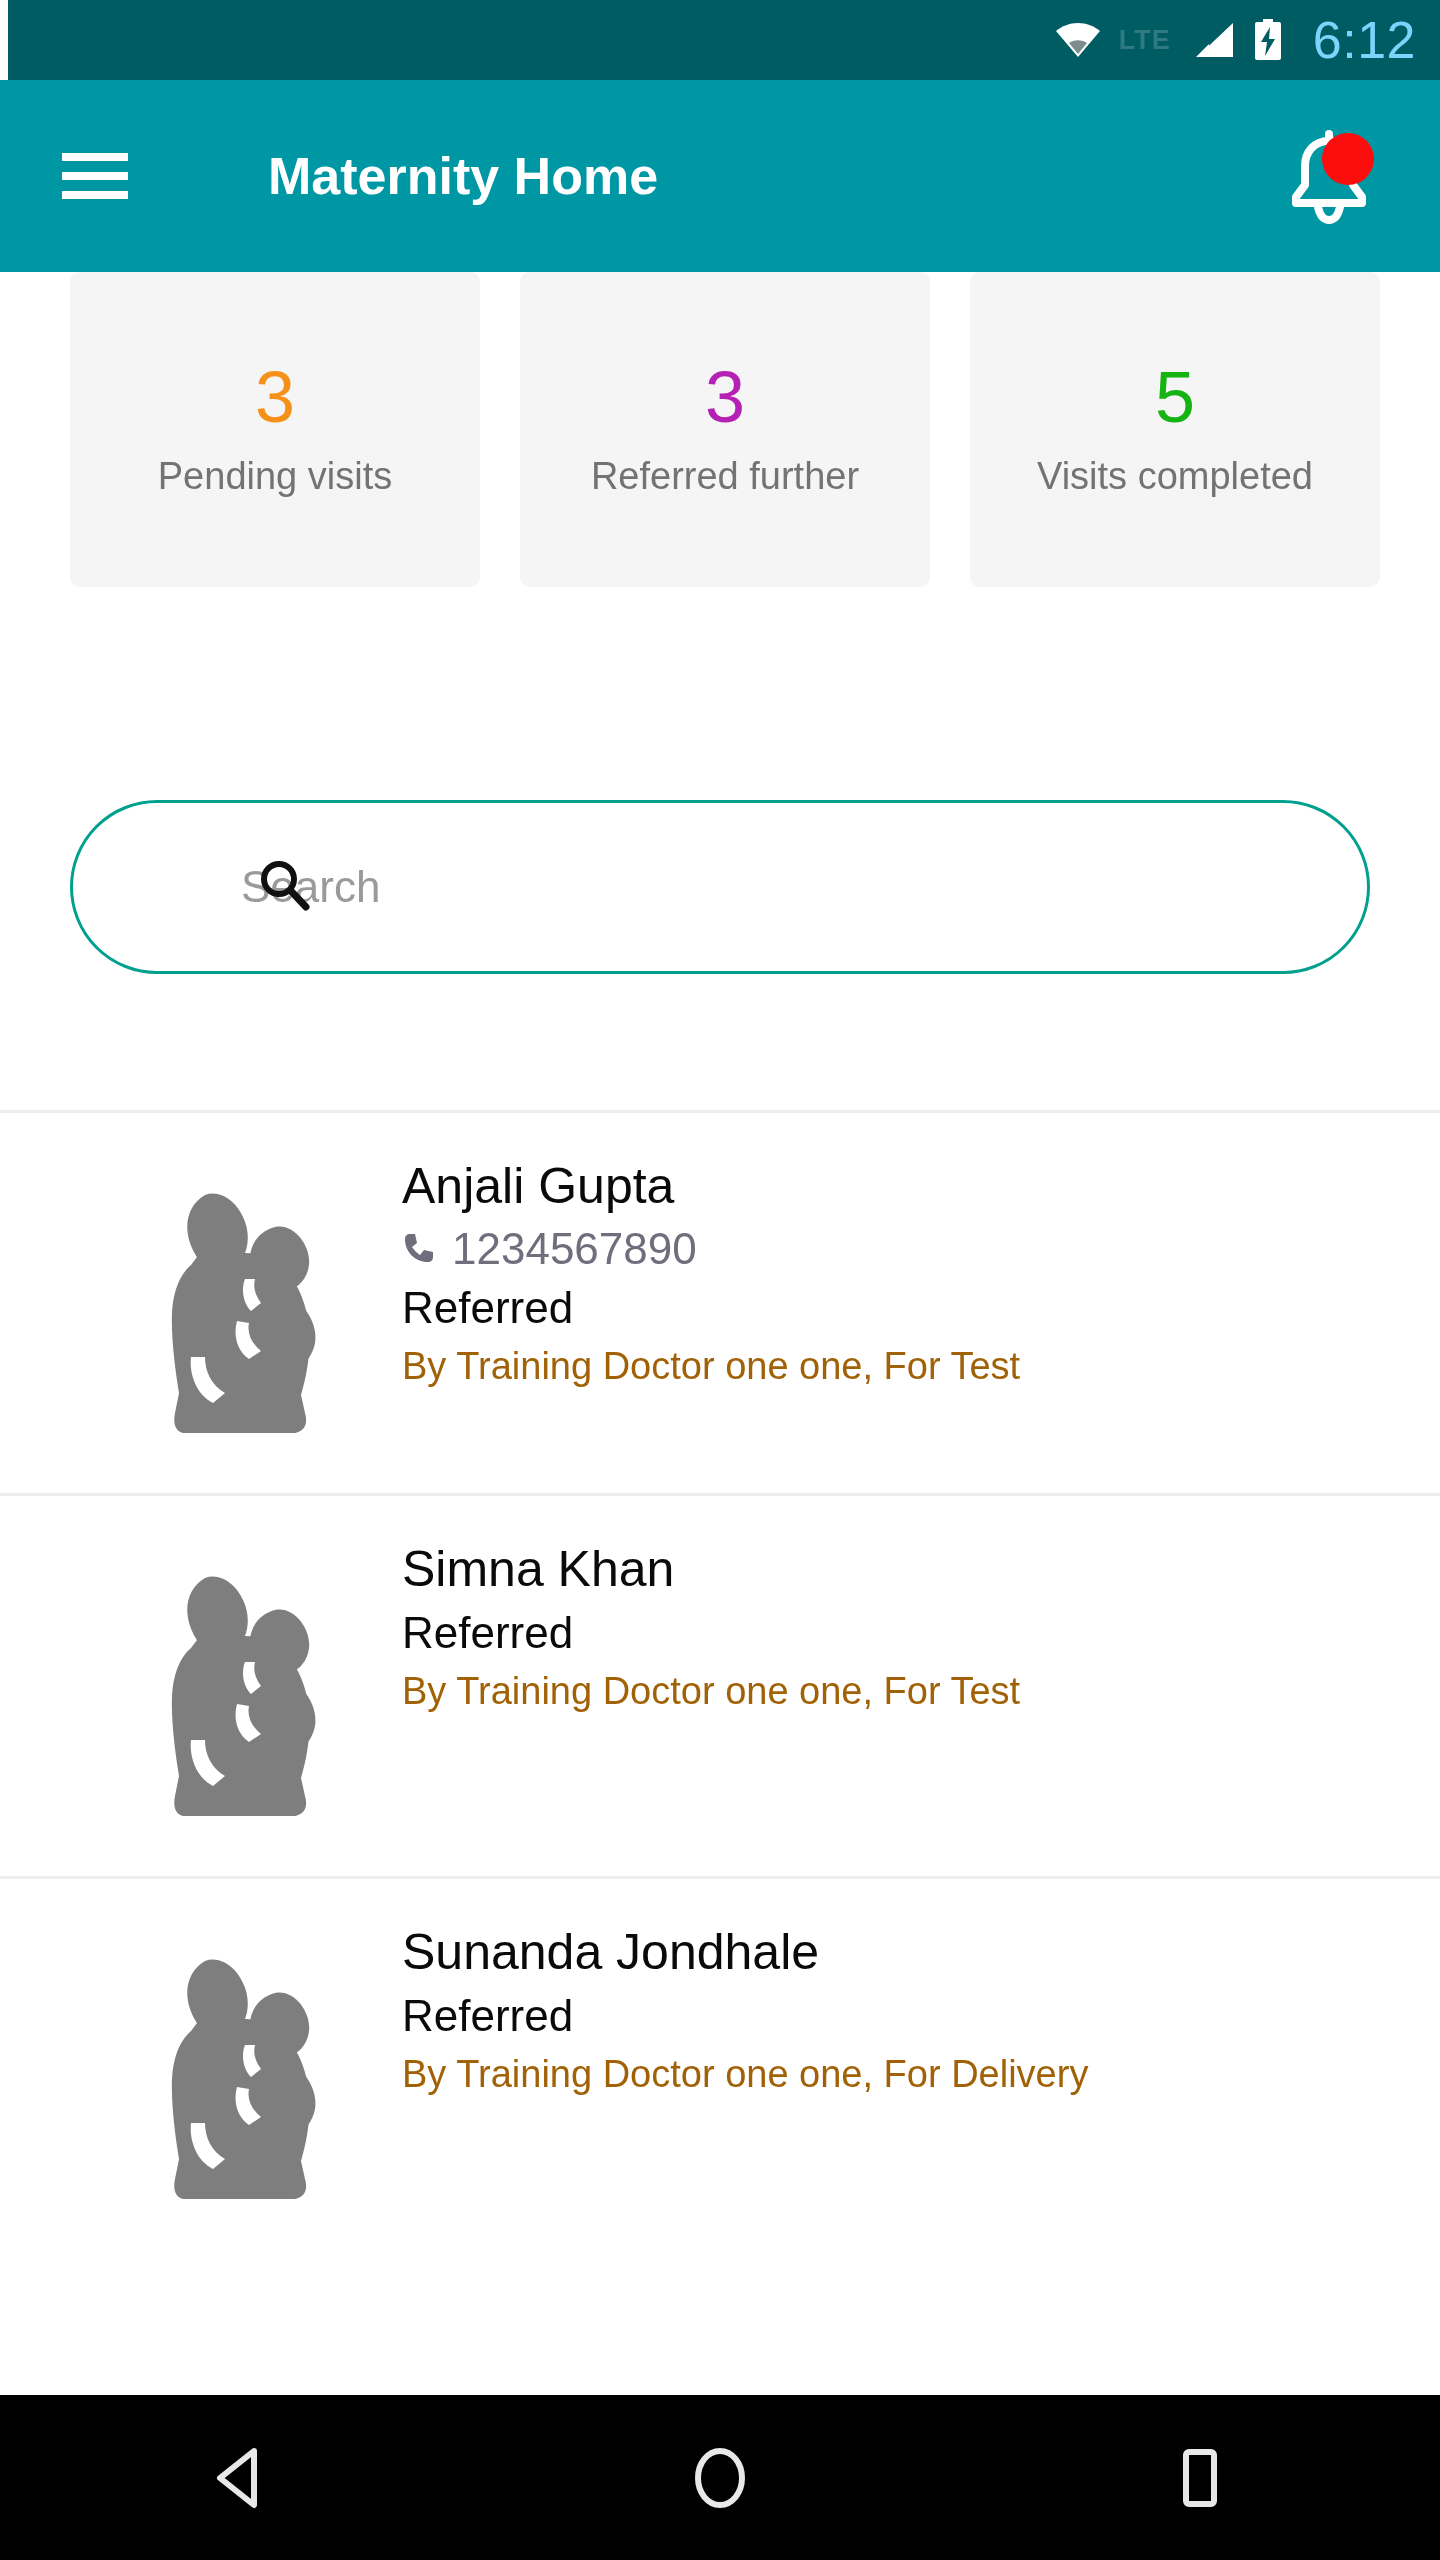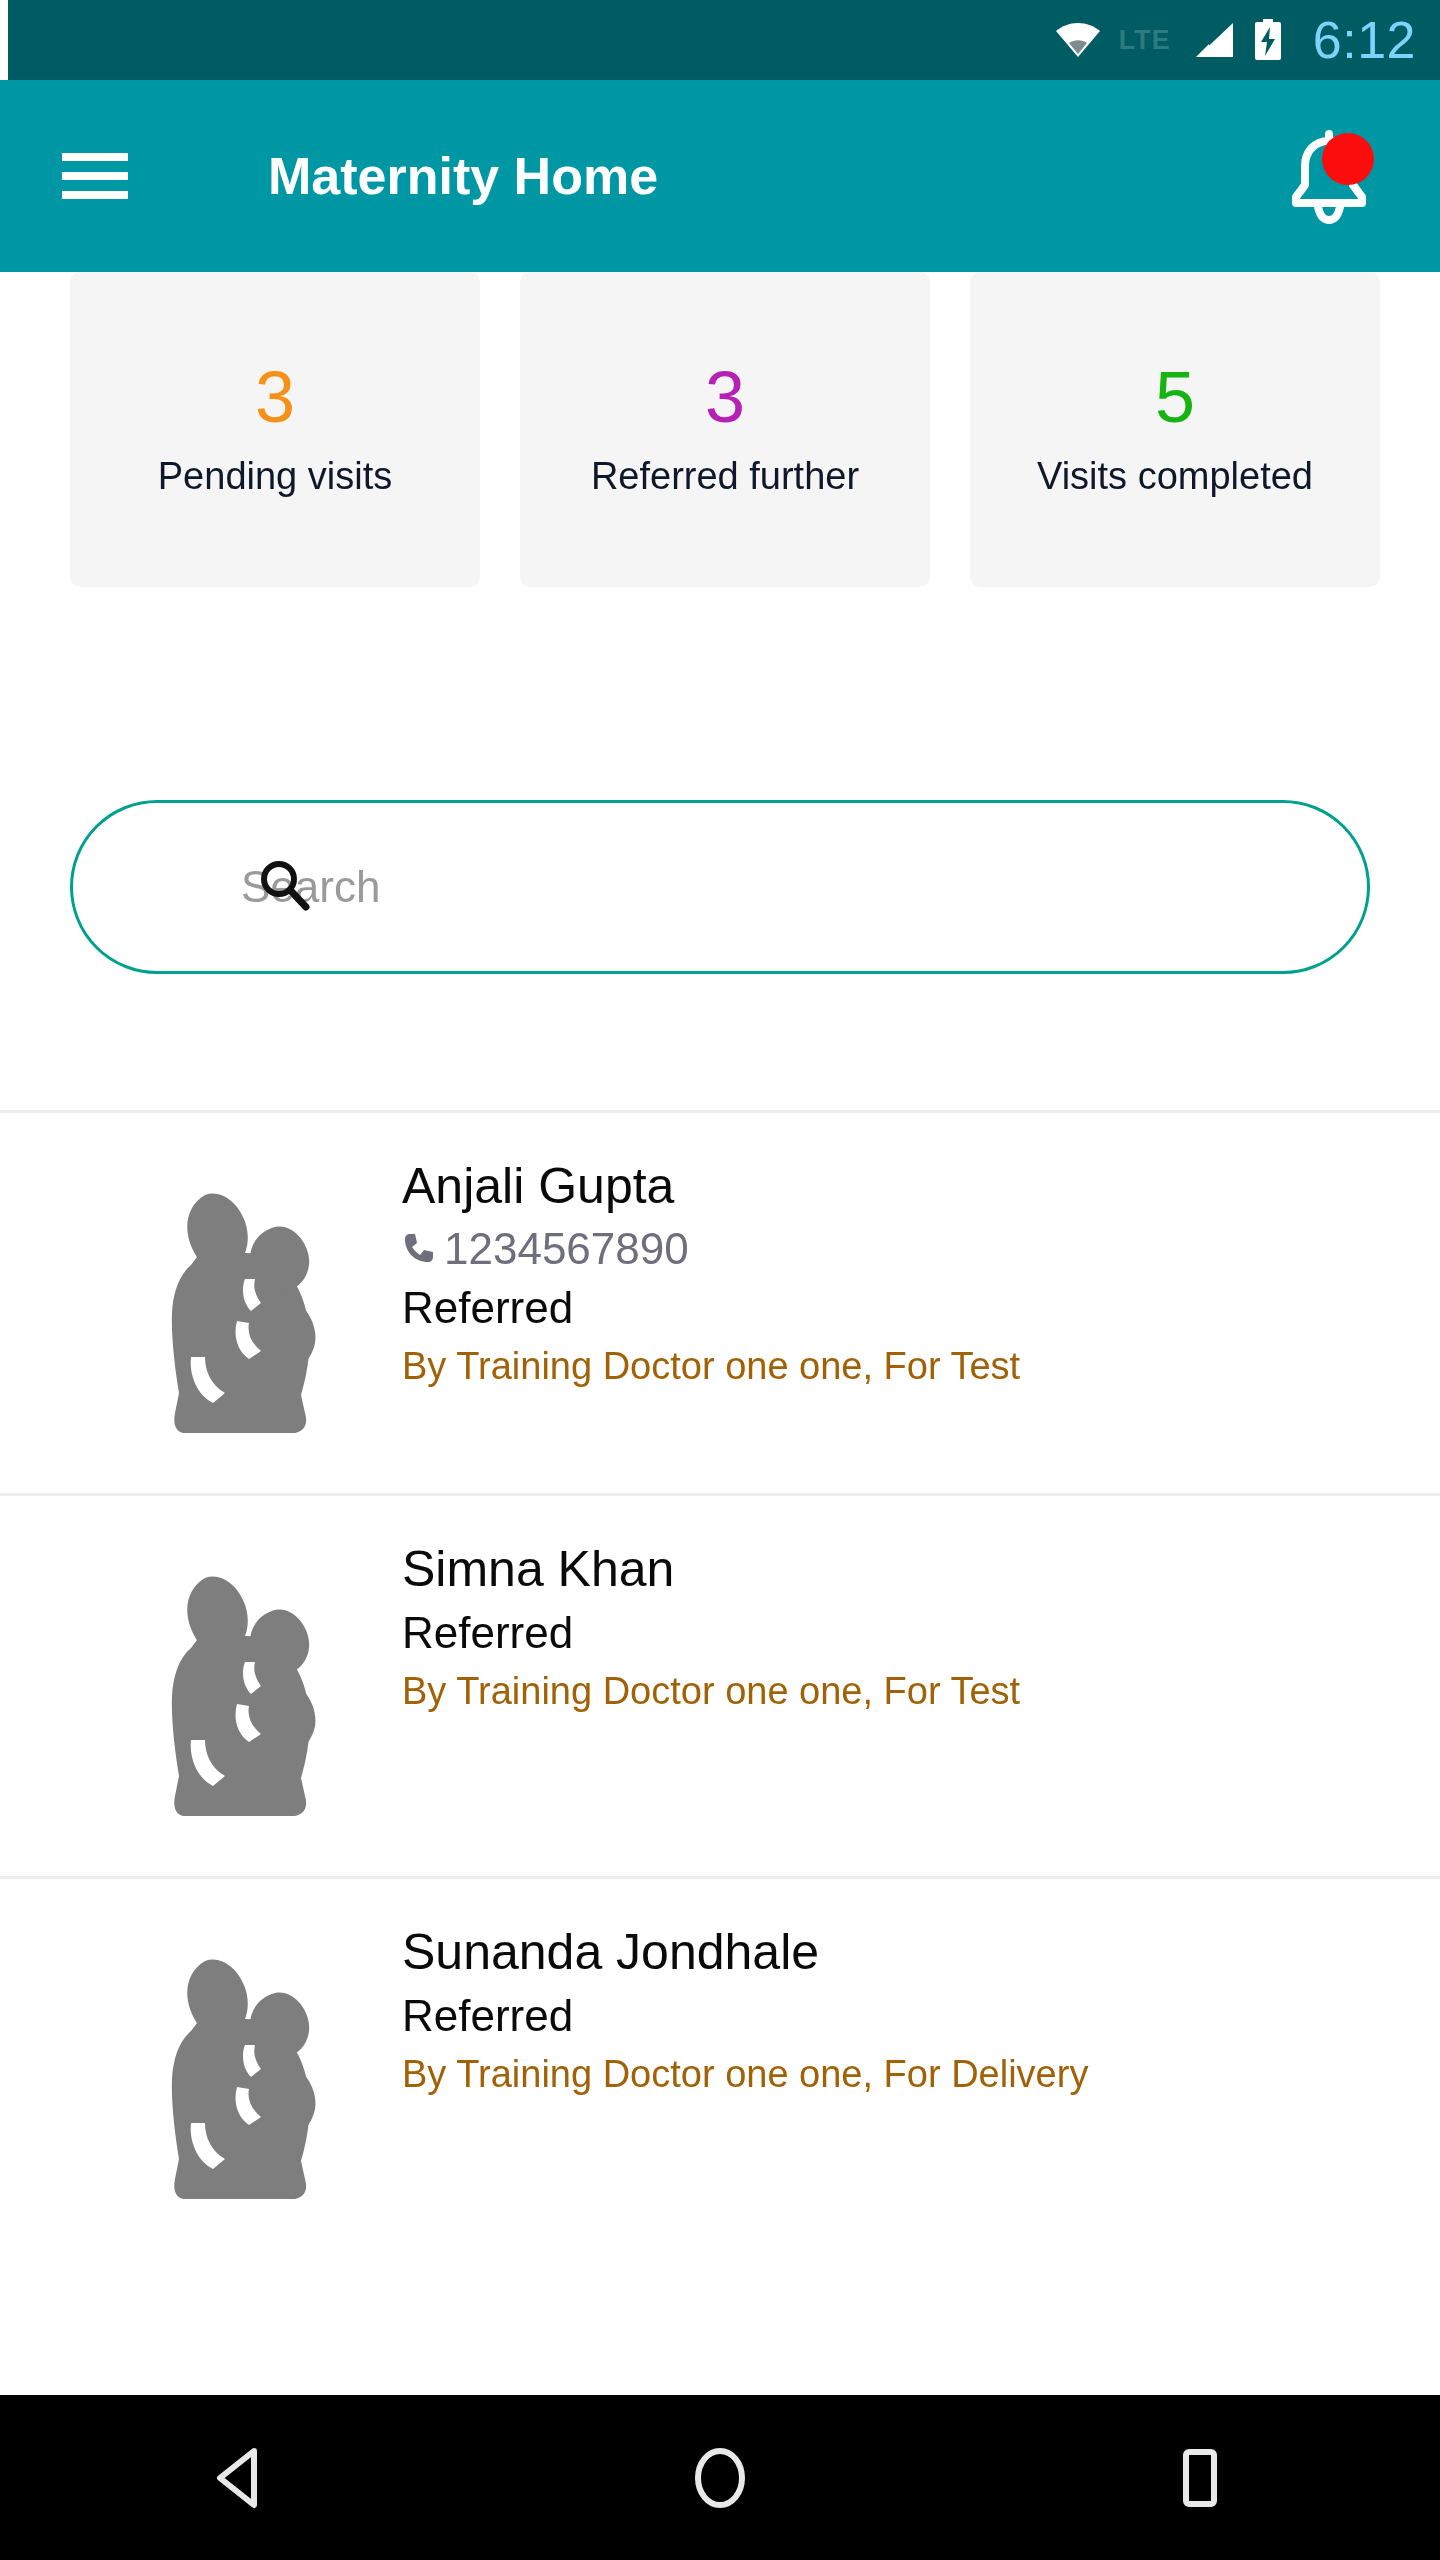--- a/index.html
+++ b/index.html
@@ -58,21 +58,21 @@
   .cards {
     position:absolute; left:0; top:272px; width:1440px; height:400px;
     display:flex; align-items:flex-start; padding-left:70px; gap:40px;
   }
   .card {
     width:410px; height:315px; background:#F5F5F5; border-radius:10px;
     display:flex; flex-direction:column; align-items:center; justify-content:center;
     cursor:pointer; flex:0 0 auto;
   }
   .card-num { font-size:72px; font-weight:400; line-height:1; margin-bottom:22px; }
-  .card-label { font-size:38px; color:#0f172a; font-weight:400; white-space:nowrap; }
+  .card-label { font-size:38px; color:#737373; font-weight:400; white-space:nowrap; }
 
   
   .search-wrap {
     position:absolute; left:70px; top:800px; width:1300px; height:174px;
   }
   .search-box {
     width:100%; height:100%;
     border:3px solid #00A08F; border-radius:90px; background:#ffffff;
     display:flex; align-items:center; padding-left:168px;
     cursor:text;
@@ -91,21 +91,21 @@
   .avatar {
     flex:0 0 auto; width:200px; margin-left:140px; margin-top:10px;
     display:flex; align-items:flex-start; justify-content:center;
   }
   .row-body { flex:1 1 auto; margin-left:62px; padding-top:6px; }
   .row-name {
     font-size:50px; color:#0A0A0A; font-weight:400;
     line-height:1.18; margin-bottom:8px; white-space:nowrap;
   }
   .row-phone {
-    display:flex; align-items:center; gap:6px;
+    display:flex; align-items:center; gap:14px;
     margin-bottom:8px;
   }
   .row-phone-text { font-size:44px; color:#6E6E7C; font-weight:400; }
   .row-status {
     font-size:44px; color:#0A0A0A; font-weight:400;
     line-height:1.2; margin-bottom:10px;
   }
   .row-sub { font-size:38px; color:#a16207; font-weight:400; white-space:nowrap; }
 
   

